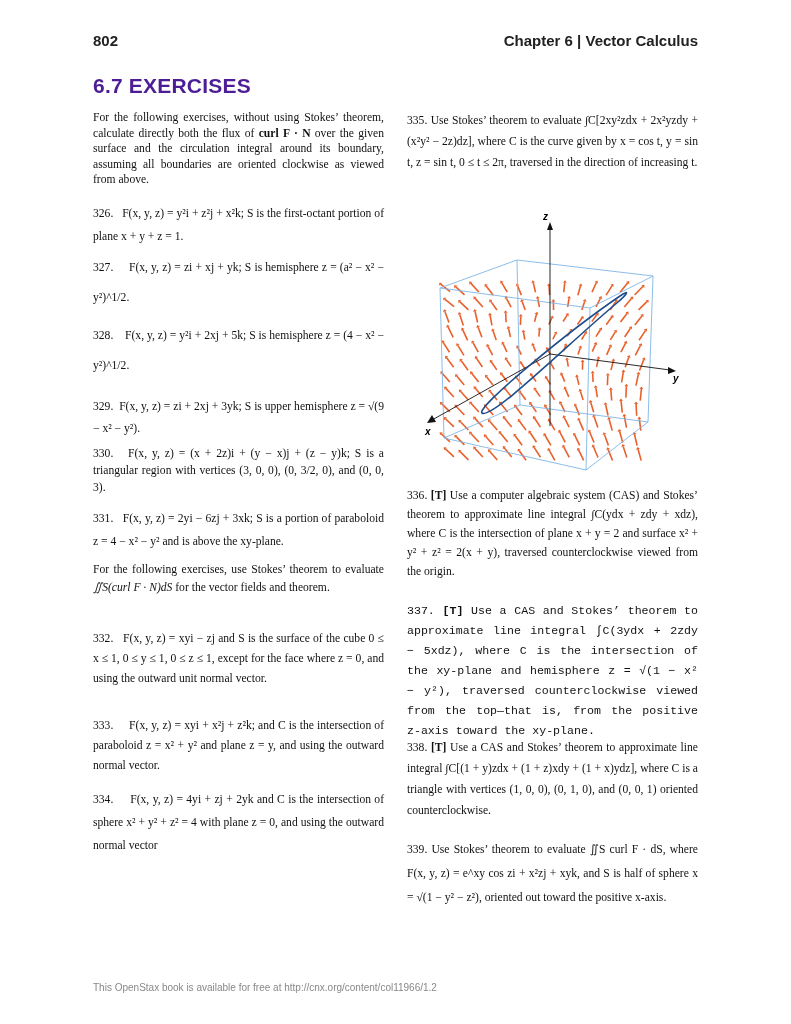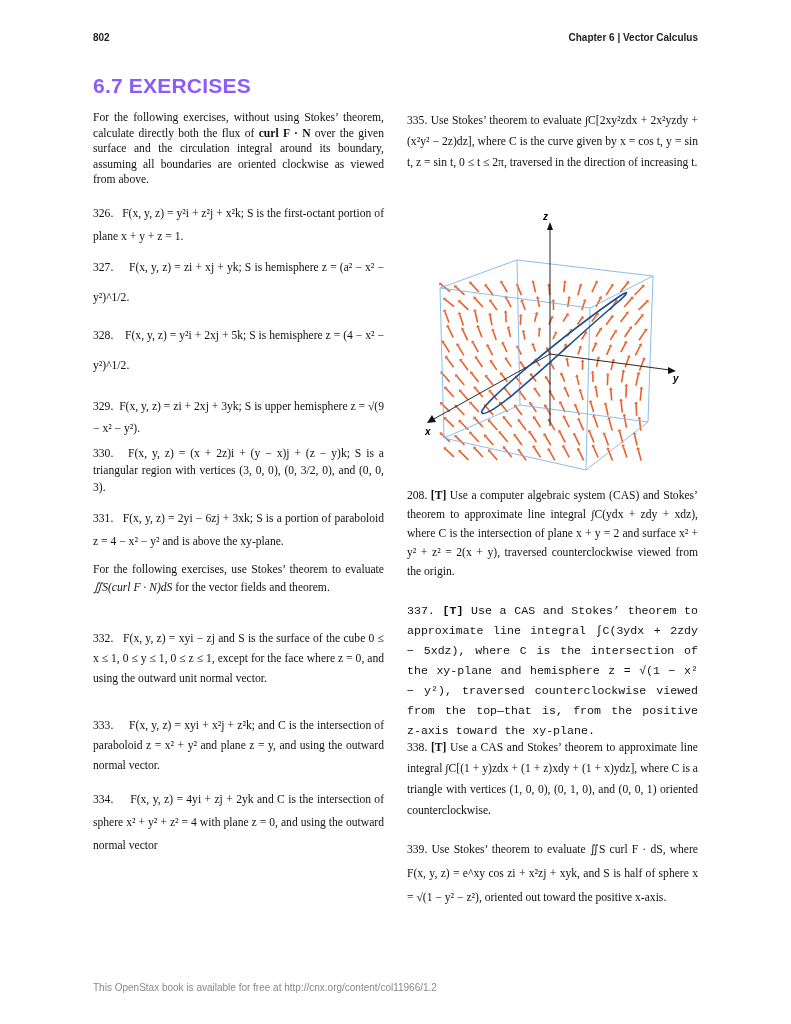--- a/index.html
+++ b/index.html
@@ -1,24 +1,24 @@
 <!DOCTYPE html>
 <html><head>
 <meta charset="utf-8">
 <style>
   html, body { margin: 0; padding: 0; background: #ffffff; }
   body { width: 791px; height: 1024px; position: relative; overflow: hidden;
          font-family: "Liberation Serif", serif; color: #111; }
   .hdr { position: absolute; top: 32px; font-family: "Liberation Sans", sans-serif;
-         font-size: 10px; font-weight: bold; color: #222; }
+         font-size: 15px; font-weight: bold; color: #222; }
   .hdr-left { left: 93px; }
   .hdr-right { right: 93px; }
   .title { position: absolute; left: 93px; top: 74px; margin: 0;
            font-family: "Liberation Sans", sans-serif; font-weight: bold;
-           font-size: 21px; color: #8b5cf6; letter-spacing: 0.2px; }
+           font-size: 21px; color: #4c1d95; letter-spacing: 0.2px; }
   .col { position: absolute; top: 110px; width: 291px; font-size: 11.6px; line-height: 16px; }
   .col-left { left: 93px; }
   .col-right { left: 407px; }
   .p { text-align: justify; margin: 0; }
   .ex { position: absolute; left: 0; width: 291px; }
   .m { font-style: italic; }
   .b { font-weight: normal; font-style: normal; }
   .footer { position: absolute; left: 93px; top: 982px; font-family: "Liberation Sans", sans-serif;
             font-size: 10px; color: #888; }
   .figure { position: absolute; left: 420px; top: 210px; width: 285px; height: 275px; }
@@ -78,21 +78,21 @@
     <p class="p"><span>334.</span>&nbsp;&nbsp;&nbsp;&nbsp; <span class="b">F(x, y, z) = 4yi + zj + 2yk</span> <span>and C is the intersection of sphere x² + y² + z² = 4 with plane z = 0, and using the outward normal vector</span></p>
   </div>
 </div>
 
 <div class="col col-right">
   <div class="ex" style="top:0;line-height:21px;">
     <p class="p"><span>335.</span> <span>Use Stokes’ theorem to evaluate ∫C[2xy²zdx + 2x²yzdy + (x²y² − 2z)dz], where C is the curve given by x = cos t, y = sin t, z = sin t, 0 ≤ t ≤ 2π, traversed in the direction of increasing t.</span></p>
   </div>
 
   <div class="ex" style="top:376px;line-height:19px;">
-    <p class="p"><span>208.</span> <b>[T]</b> <span>Use a computer algebraic system (CAS) and Stokes’ theorem to approximate line integral ∫C(ydx + zdy + xdz), where C is the intersection of plane x + y = 2 and surface x² + y² + z² = 2(x + y), traversed counterclockwise viewed from the origin.</span></p>
+    <p class="p"><span>336.</span> <b>[T]</b> <span>Use a computer algebraic system (CAS) and Stokes’ theorem to approximate line integral ∫C(ydx + zdy + xdz), where C is the intersection of plane x + y = 2 and surface x² + y² + z² = 2(x + y), traversed counterclockwise viewed from the origin.</span></p>
   </div>
 
   <div class="ex" style="top:491px;line-height:20px;font-family:Liberation Mono, monospace;">
     <p class="p"><span>337.</span> <b>[T]</b> <span>Use a CAS and Stokes’ theorem to approximate line integral ∫C(3ydx + 2zdy − 5xdz), where C is the intersection of the xy-plane and hemisphere z = √(1 − x² − y²), traversed counterclockwise viewed from the top—that is, from the positive z-axis toward the xy-plane.</span></p>
   </div>
 
   <div class="ex" style="top:627px;line-height:21px;">
     <p class="p"><span>338.</span> <b>[T]</b> <span>Use a CAS and Stokes’ theorem to approximate line integral ∫C[(1 + y)zdx + (1 + z)xdy + (1 + x)ydz], where C is a triangle with vertices (1, 0, 0), (0, 1, 0), and (0, 0, 1) oriented counterclockwise.</span></p>
   </div>
 

